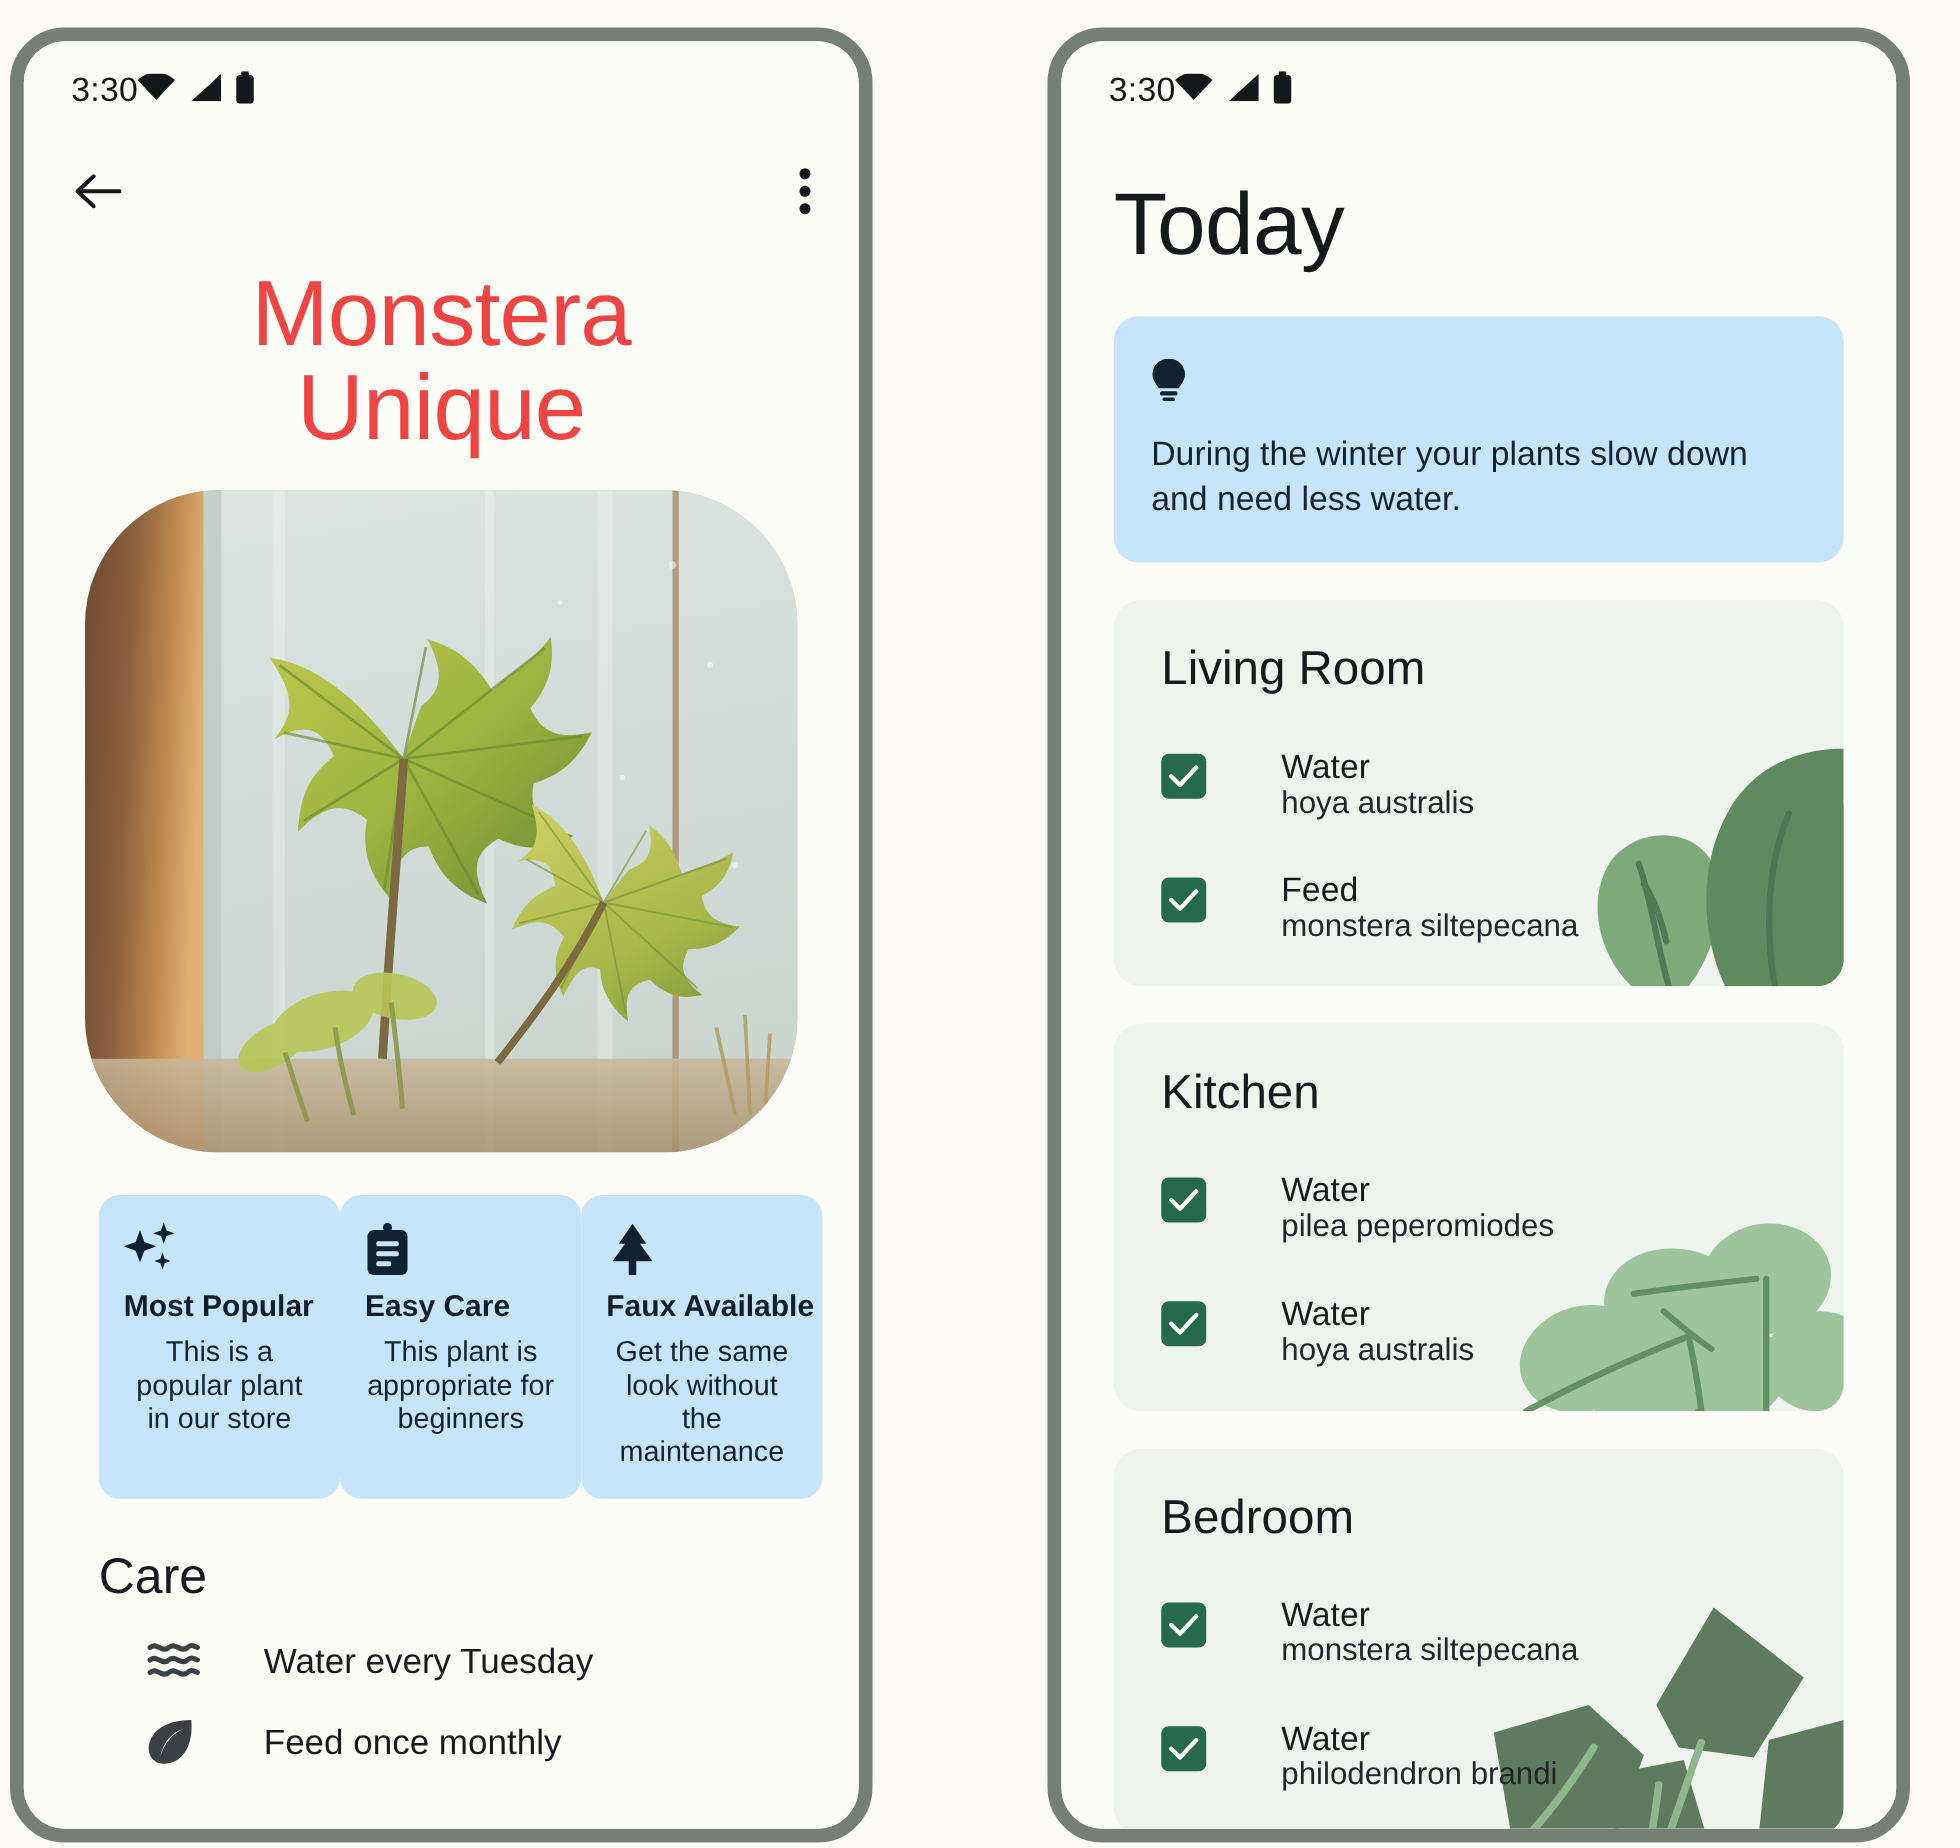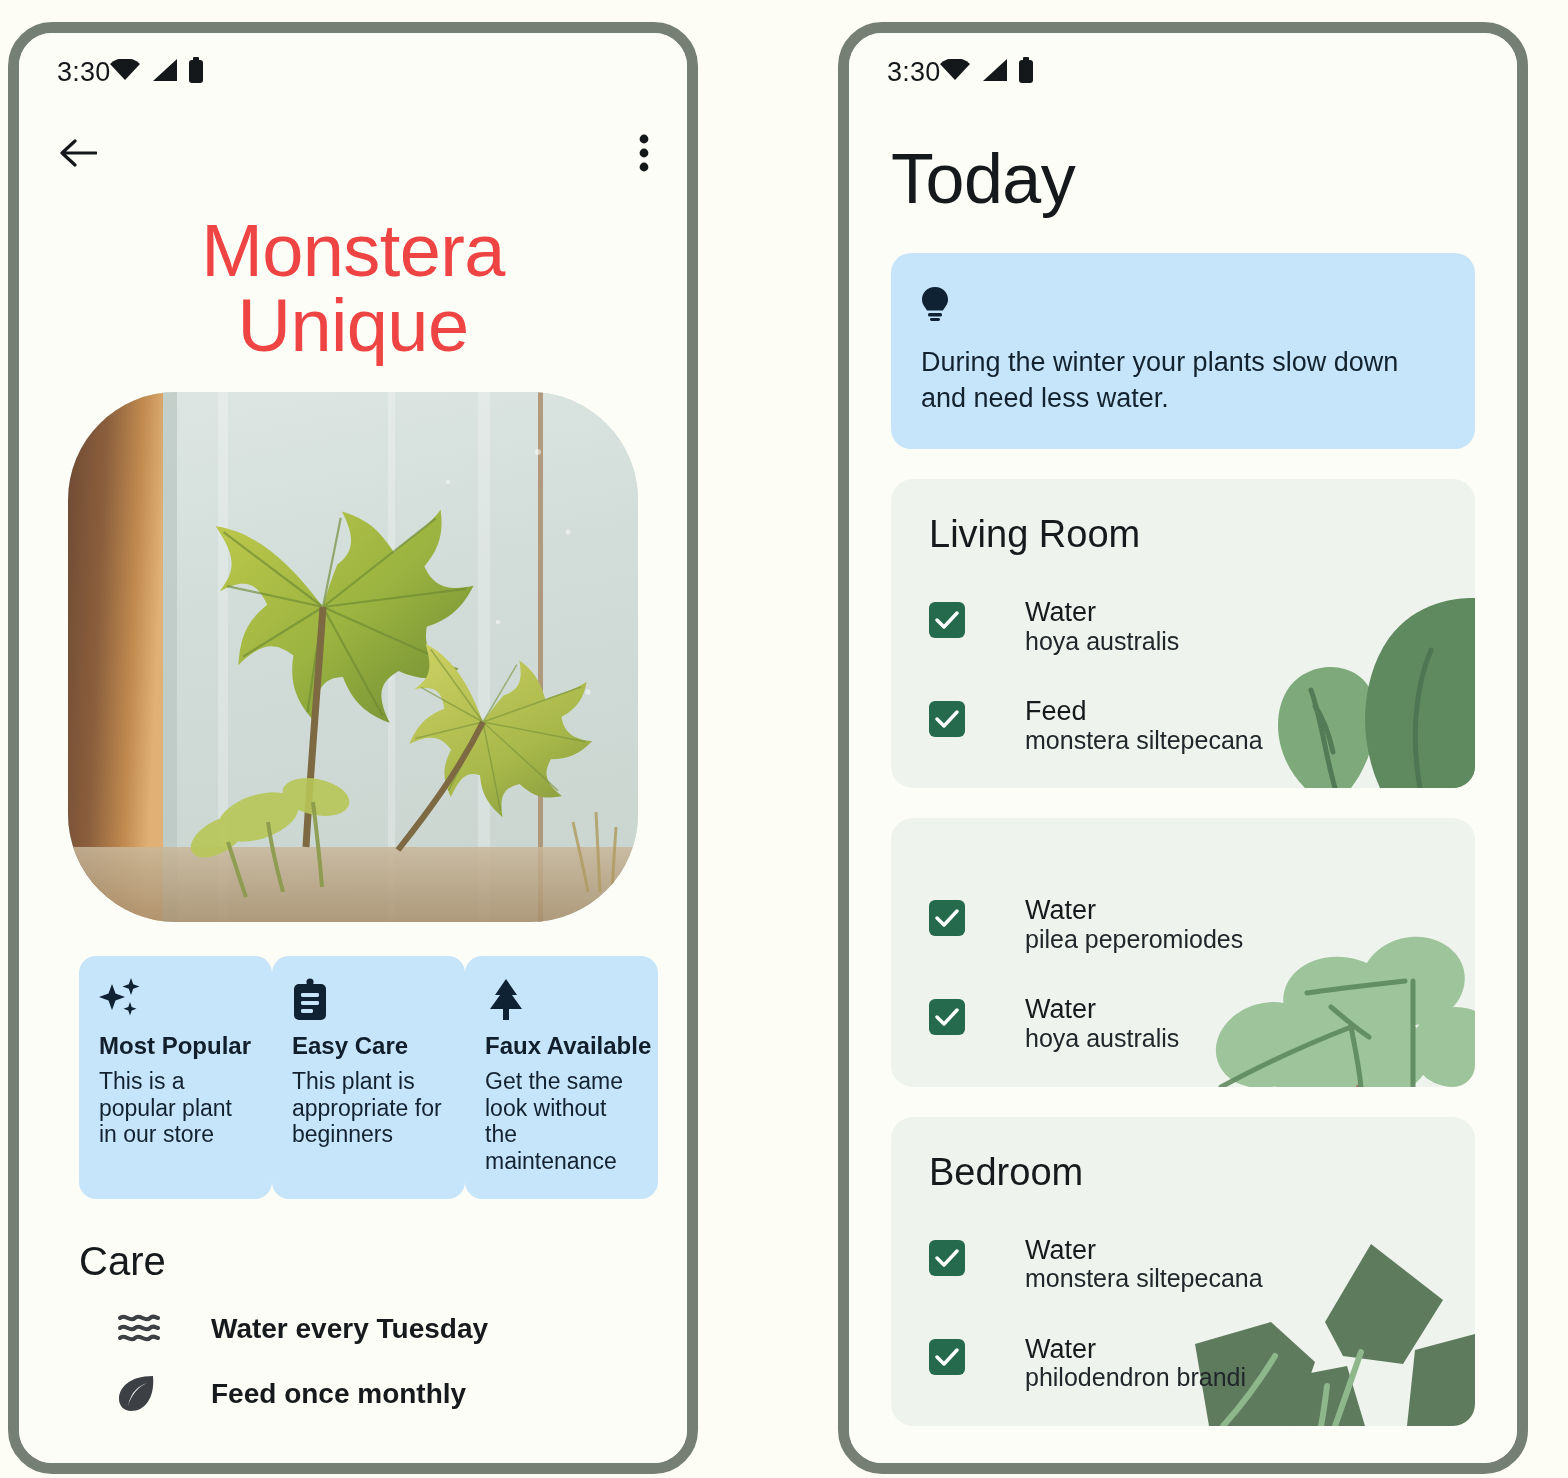--- a/index.html
+++ b/index.html
@@ -90,31 +90,31 @@
     box-sizing: border-box;
   }
   .chip-icon { height: 44px; display:flex; align-items:flex-start; }
   .chip-title {
     font-size: 24px; font-weight: 700; color: #101f2b;
     margin-top: 10px; white-space: nowrap;
   }
   .chip-desc {
     font-size: 23px; color: #132230; line-height: 1.16;
     margin-top: 8px;
+    text-align: center;
   }
 
   .section-head {
     font-size: 40px; font-weight: 400; color: #171a1c;
     margin: 40px 0 0 60px;
   }
   .care-row {
     display: flex; align-items: center;
     margin: 28px 0 0 98px;
     gap: 0;
-    font-weight: bold;
   }
   .care-icon { width: 72px; display:flex; align-items:center; }
   .care-label { font-size: 28px; color: #171a1c; margin-left: 22px; }
   .about-head {
     font-size: 40px; color: #171a1c;
     margin: 46px 0 0 60px;
   }
 
   
   .today-title {
@@ -482,20 +482,21 @@
             <ellipse cx="160" cy="196" rx="44" ry="34" transform="rotate(6 160 196)"></ellipse>
           </g>
           <g stroke="#5f8a5f" stroke-width="5" fill="none" stroke-linecap="round" opacity="0.9">
             <path d="M66 210 C110 186 150 168 196 150"></path>
             <path d="M196 150 C200 170 204 190 206 210"></path>
             <path d="M152 116 C178 112 214 108 250 104"></path>
             <path d="M258 104 C258 140 258 176 258 210"></path>
             <path d="M176 130 C190 142 202 152 214 160"></path>
           </g>
         </svg>
+        <div class="room-name">Kitchen</div>
         <div class="task">
           <span class="cbox">
             <svg width="24" height="18" viewBox="0 0 24 18">
                 <path d="M2 9 L9 16 L22 2" stroke="#ffffff" stroke-width="3.4" fill="none" stroke-linecap="round" stroke-linejoin="round"></path>
               </svg>
           </span>
           <span class="task-text">
             <span class="task-title">Water</span><br>
             <span class="task-sub">pilea peperomiodes</span>
           </span>

